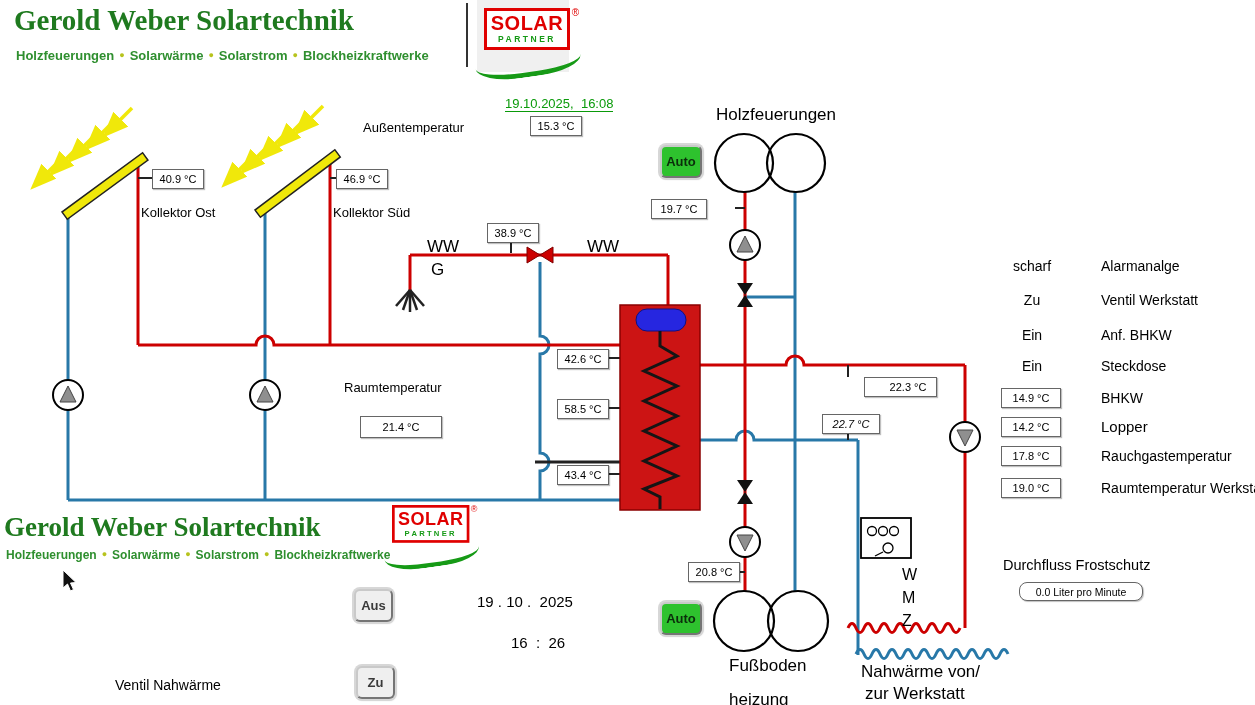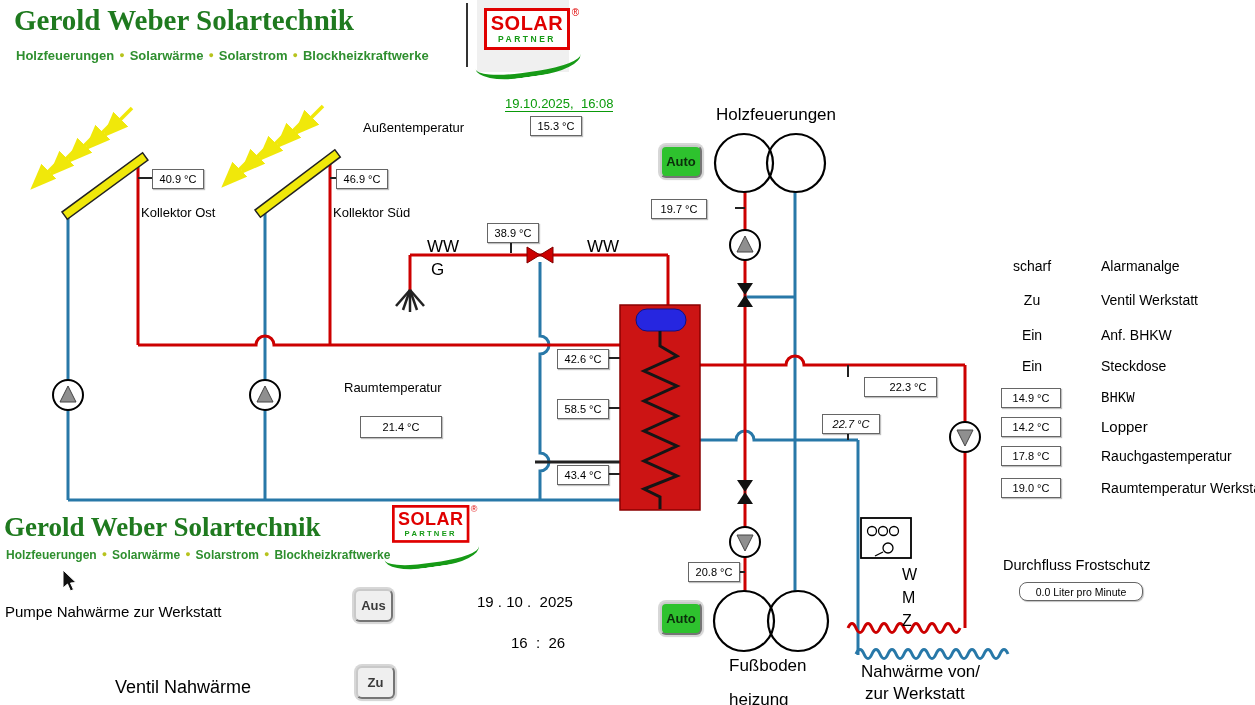--- a/index.html
+++ b/index.html
@@ -225,21 +225,21 @@
   <div class="state" style="top:258px;">scharf</div>
   <div class="rlabel" style="top:258px;">Alarmanalge</div>
   <div class="state" style="top:292px;">Zu</div>
   <div class="rlabel" style="top:292px;">Ventil Werkstatt</div>
   <div class="state" style="top:327px;">Ein</div>
   <div class="rlabel" style="top:327px;">Anf. BHKW</div>
   <div class="state" style="top:358px;">Ein</div>
   <div class="rlabel" style="top:358px;">Steckdose</div>
 
   <div class="tbox" style="left:1001px;top:388px;width:58px;">14.9 °C</div>
-  <div class="rlabel" style="top:390px;font-family:Liberation Mono, monospace;">BHKW</div>
+  <div class="rlabel" style="top:390px;">BHKW</div>
   <div class="tbox" style="left:1001px;top:417px;width:58px;">14.2 °C</div>
   <div class="rlabel" style="top:418px;font-size:15px;">Lopper</div>
   <div class="tbox" style="left:1001px;top:446px;width:58px;">17.8 °C</div>
   <div class="rlabel" style="top:448px;">Rauchgastemperatur</div>
   <div class="tbox" style="left:1001px;top:478px;width:58px;">19.0 °C</div>
   <div class="rlabel" style="top:480px;">Raumtemperatur Werkstatt</div>
 
   <div class="lbl lbl-md" style="left:1003px;top:557px;font-size:14.5px;">Durchfluss Frostschutz</div>
   <div class="tbox" style="left:1019px;top:582px;width:122px;height:17px;font-size:10.5px;border-radius:8px;">0.0 Liter pro Minute</div>
 
@@ -254,21 +254,20 @@
   </div>
   <div class="solar-logo" style="left:392px;top:505px;transform:scale(.9);transform-origin:top left;">
     <div class="solar-box">
       <div class="solar-word">SOLAR</div>
       <div class="solar-partner">PARTNER</div>
       <div class="solar-reg">®</div>
     </div>
     <div class="solar-swoosh"></div>
   </div>
 
-  <div class="lbl" style="left:5px;top:603px;font-size:15px;">Pumpe Nahwärme zur Werkstatt</div>
   <div class="btn btn-gray" style="left:354px;top:589px;">Aus</div>
-  <div class="lbl" style="left:115px;top:677px;font-size:18px;">Ventil Nahwärme</div>
+  <div class="lbl" style="left:115px;top:677px;font-size:14px;">Ventil Nahwärme</div>
   <div class="btn btn-gray" style="left:356px;top:666px;">Zu</div>
 
   <div class="lbl pre" style="left:477px;top:593px;font-size:15px;">19 . 10 .  2025</div>
   <div class="lbl pre" style="left:511px;top:634px;font-size:15px;">16  :  26</div>
 
 </div>
 
 </body></html>

